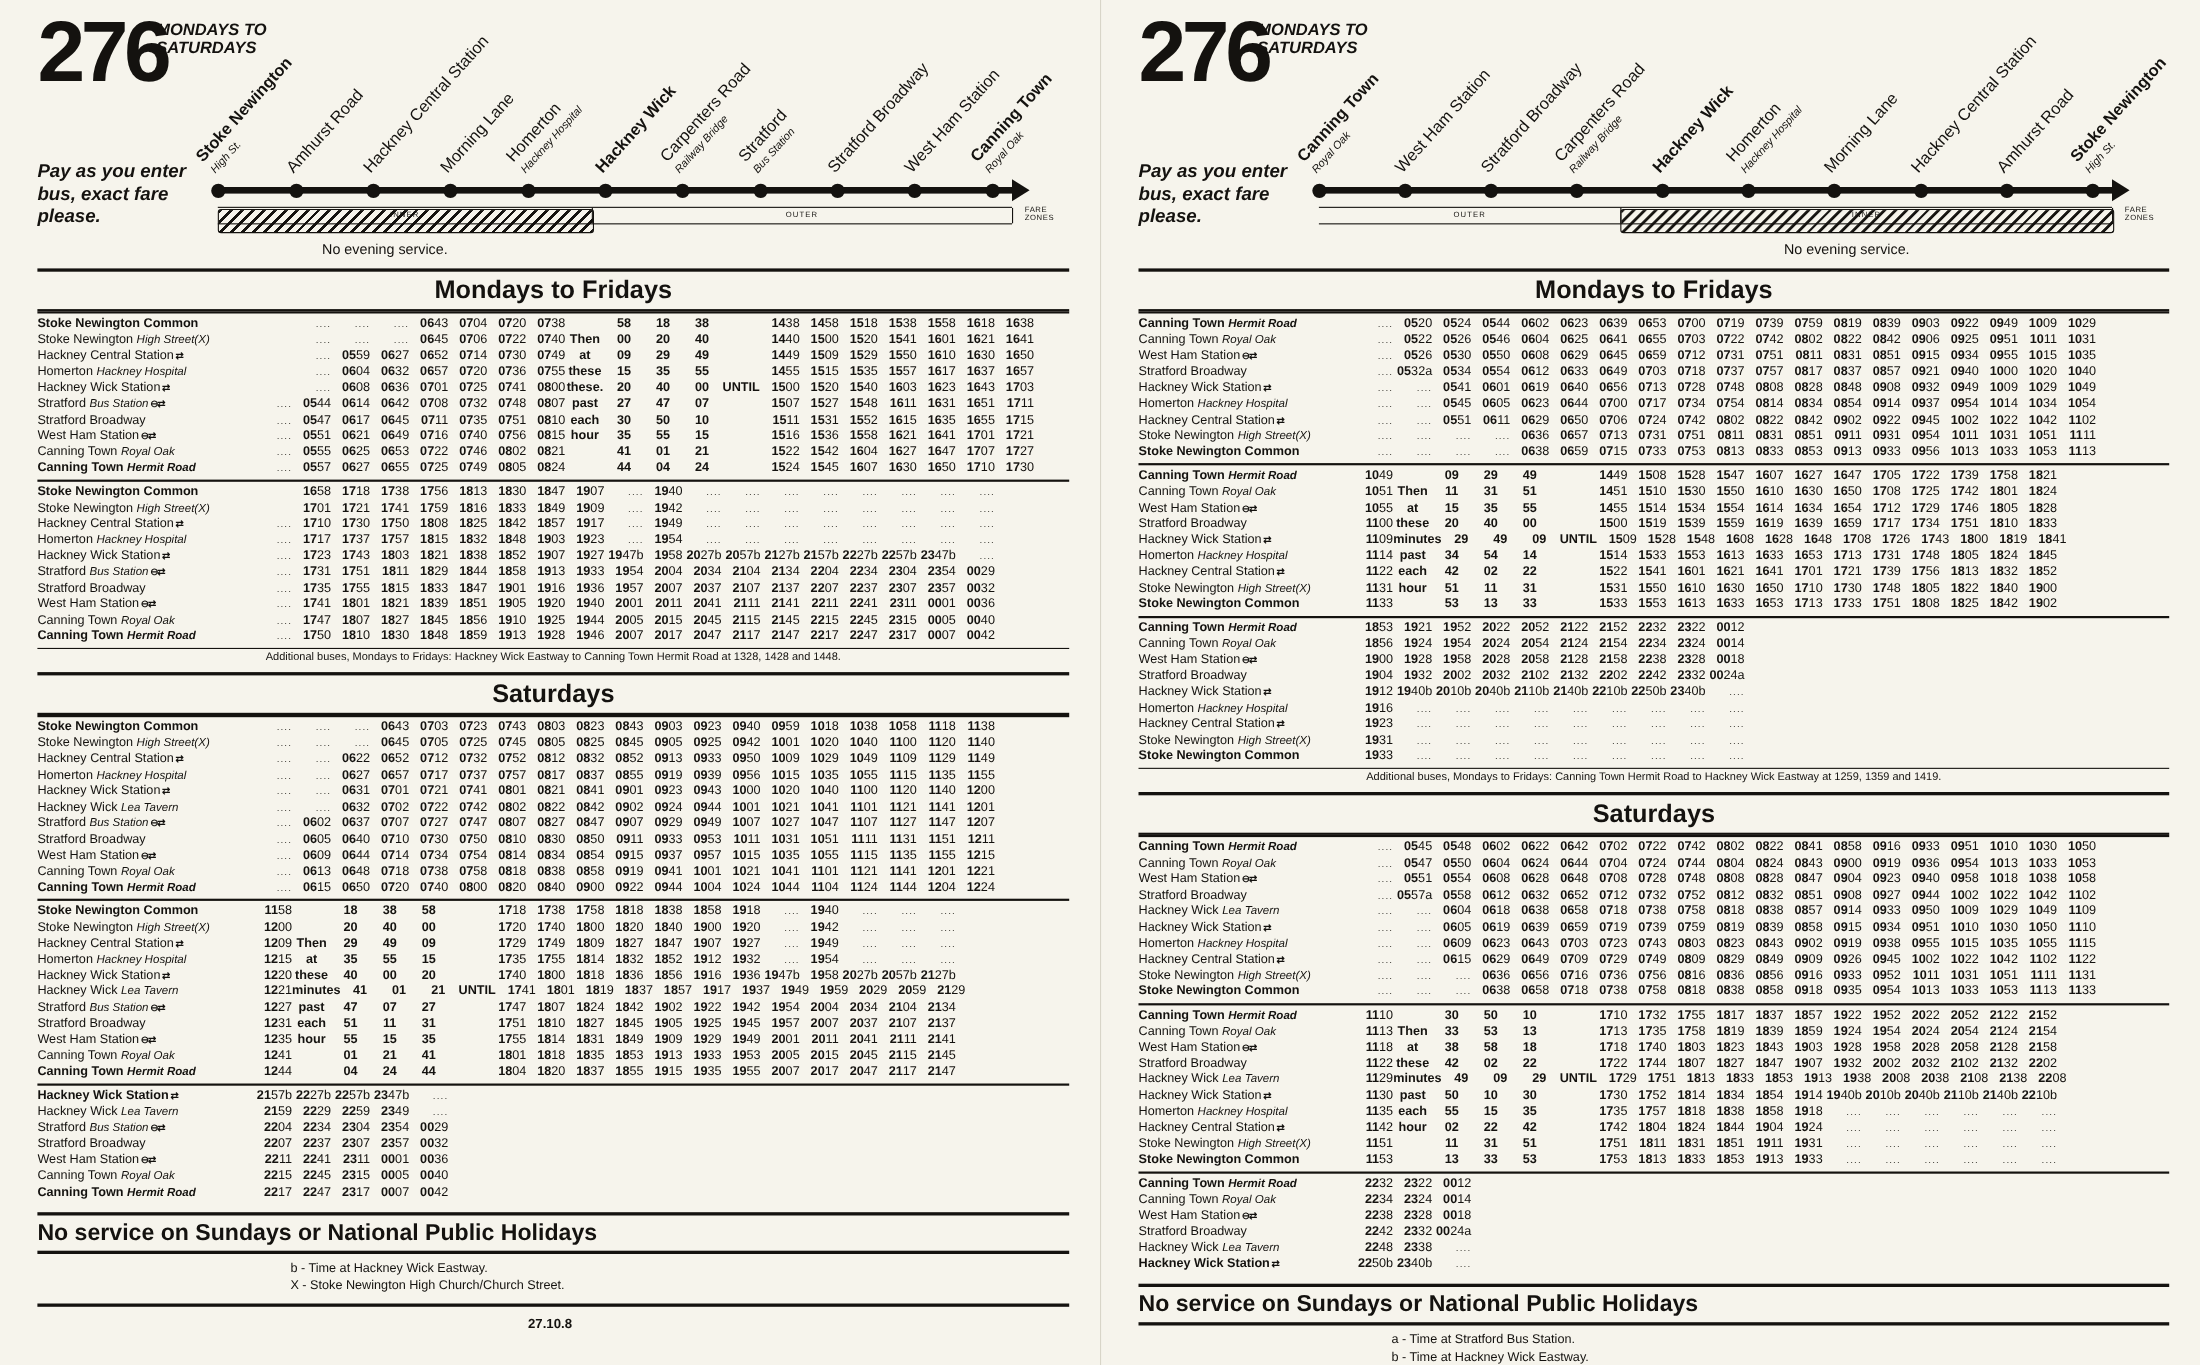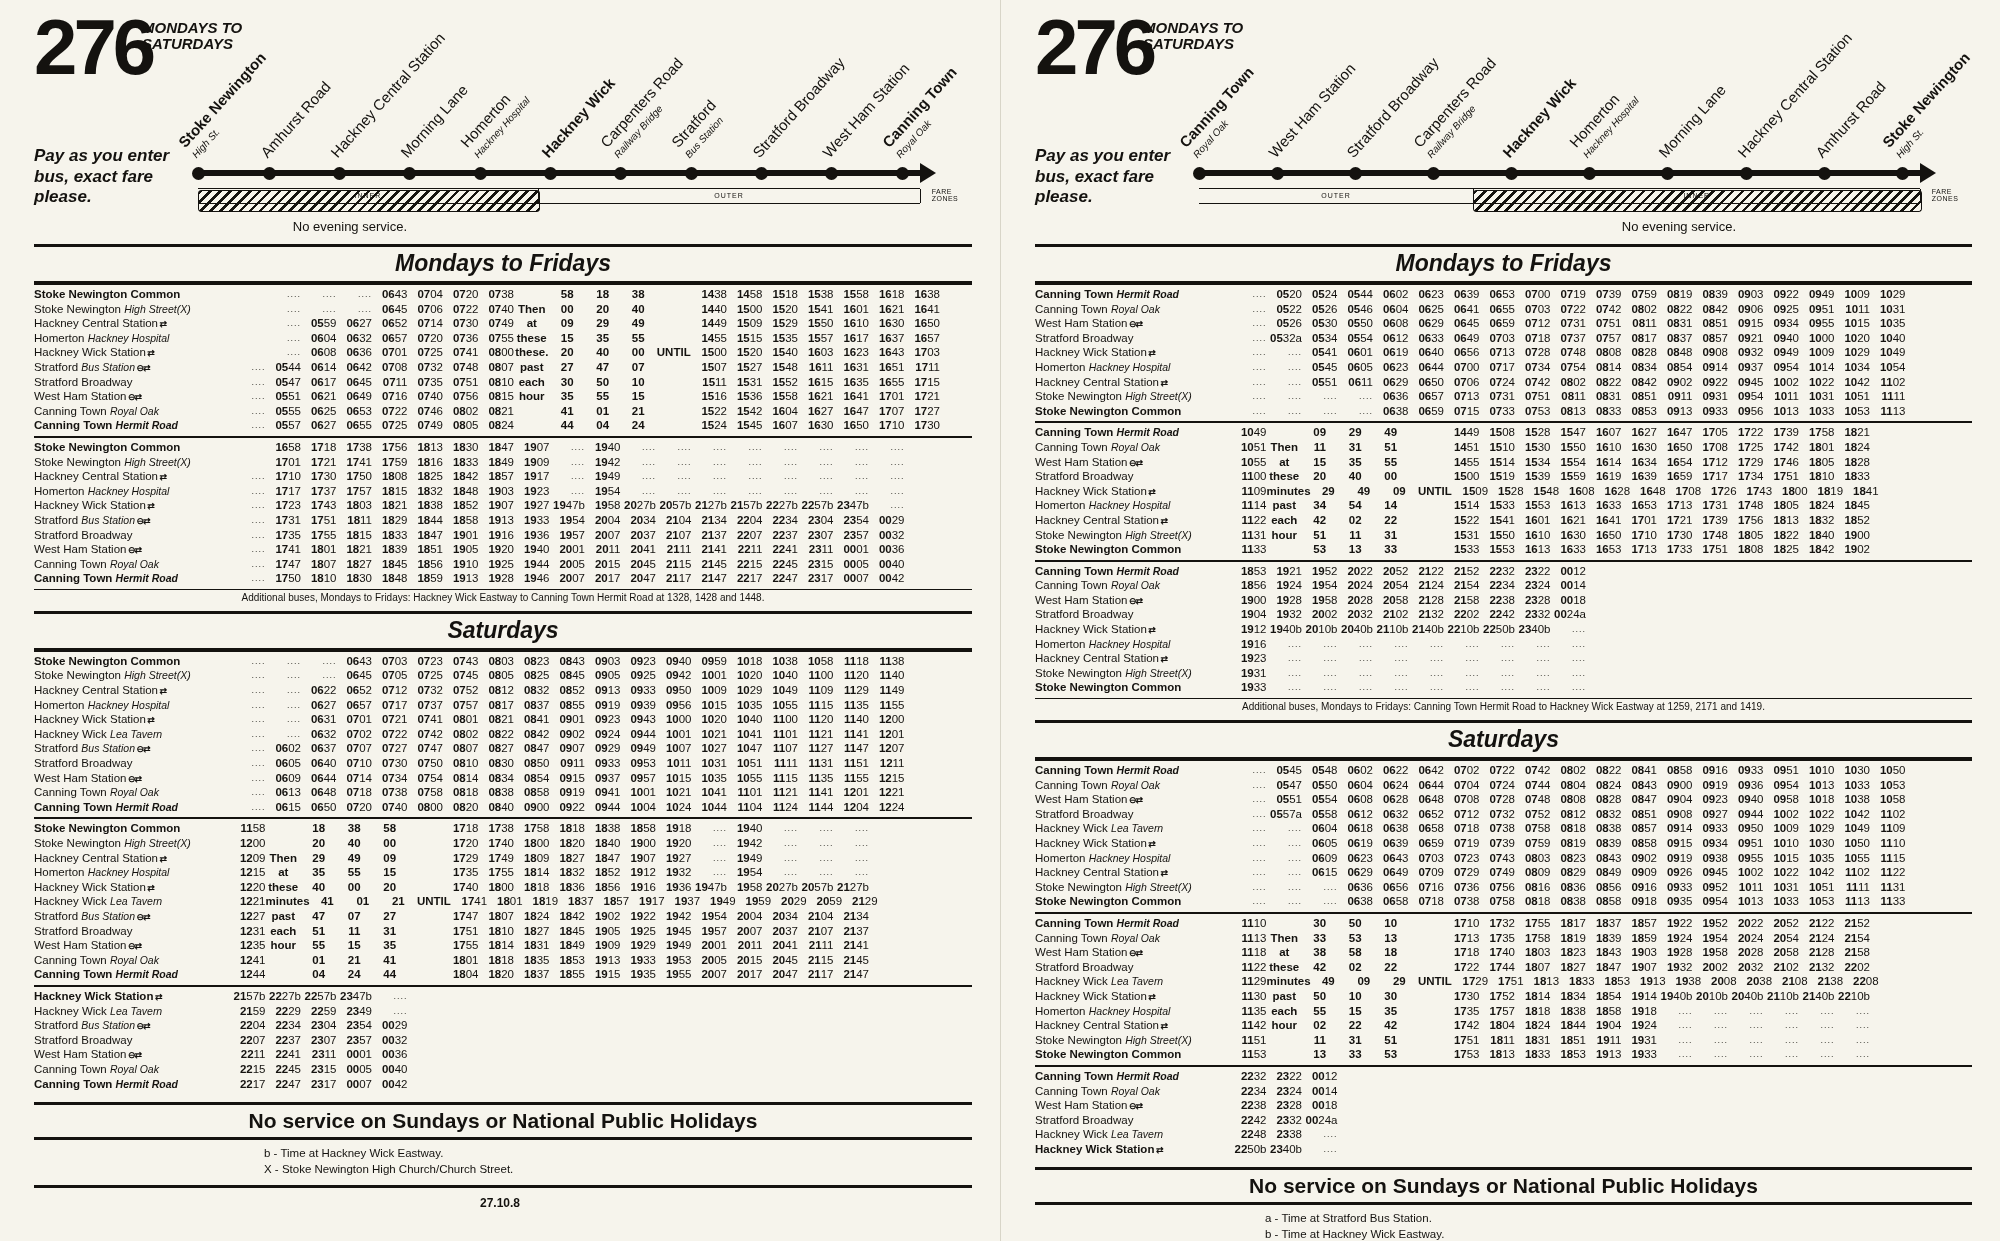--- a/index.html
+++ b/index.html
@@ -44,40 +44,40 @@
     border:1.5px solid #14120f;border-radius:3px;
     background:repeating-linear-gradient(135deg,#14120f 0 2.5px,transparent 2.5px 7px);
   }
   .farezones{position:absolute;bottom:36px;font-size:7px;letter-spacing:0.5px;}
   .noevening{position:absolute;bottom:4px;font-size:13px;}
 
   
   .ttitle{
     text-align:center;font-size:23px;font-weight:bold;
     border-top:3.5px solid #14120f;
-    padding:3px 0 2px 0;margin-top:6px;font-style:italic;
+    padding:3px 0 2px 0;margin-top:6px;
   }
   .ttitle-sub{border-bottom:2px solid #14120f;padding-bottom:4px;}
   .tblock{border-top:2.5px solid #14120f;padding:2px 0 3px 0;}
   .tblock:first-of-type{border-top:2.5px solid #14120f;}
   .tt-row{display:flex;height:14.6px;line-height:14.6px;font-size:11.5px;white-space:nowrap;}
   .station{width:196px;flex:0 0 196px;overflow:hidden;}
   .station .nm{font-weight:bold;}
   .station .nm.reg{font-weight:normal;}
   .station .it{font-style:italic;font-size:10.5px;}
   .tt-row.allbold .station .nm,.tt-row.allbold .station .it{font-weight:bold;}
   .ric{font-size:9px;font-weight:bold;letter-spacing:-1px;}
   .c{display:inline-block;min-width:35.5px;text-align:right;font-weight:normal;}
   .c b{font-weight:bold;}
   .c.dots{color:#3c3a34;font-size:9px;letter-spacing:1px;}
   .c.word{font-weight:bold;text-align:center;}
   .footnote{border-top:1.5px solid #14120f;font-size:10px;text-align:center;padding:2px 0;}
   .noservice{
     border-top:3.5px solid #14120f;border-bottom:3px solid #14120f;
-    font-size:21px;font-weight:bold;text-align:center;
+    font-size:21px;font-weight:bold;
     padding:4px 0;margin-top:8px;
   }
   .notes{border-bottom:3px solid #14120f;padding:6px 0 8px 230px;font-size:11.5px;line-height:1.35;}
   .pagecode{text-align:center;font-size:12px;font-weight:bold;padding:8px 6px 0 0;}
 </style>
 </head>
 <body>
 
 <div class="sheet">
   <section class="page">
@@ -1663,21 +1663,21 @@
           <span class="c dots">....</span>
           <span class="c dots">....</span>
           <span class="c dots">....</span>
           <span class="c dots">....</span>
           <span class="c dots">....</span>
           <span class="c dots">....</span>
           <span class="c dots">....</span>
           <span class="c dots">....</span>
         </div>
       </div>
-      <div class="footnote">Additional buses, Mondays to Fridays: Canning Town Hermit Road to Hackney Wick Eastway at 1259, 2171 and 1419.</div>
+      <div class="footnote">Additional buses, Mondays to Fridays: Canning Town Hermit Road to Hackney Wick Eastway at 1259, 1359 and 1419.</div>
       <div class="ttitle ttitle-sub">Saturdays</div>
       <div class="tblock">
         <div class="tt-row allbold">
           <span class="station"><span class="nm">Canning Town</span> <span class="it">Hermit Road</span></span>
           <span class="c dots">....</span>
           <span class="c"><b>05</b>45</span>
           <span class="c"><b>05</b>48</span>
           <span class="c"><b>06</b>02</span>
           <span class="c"><b>06</b>22</span>
           <span class="c"><b>06</b>42</span>

